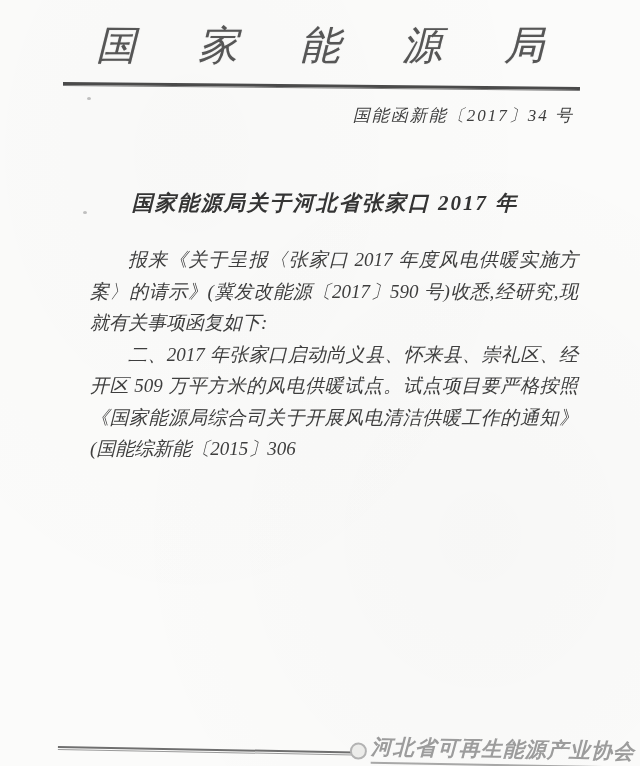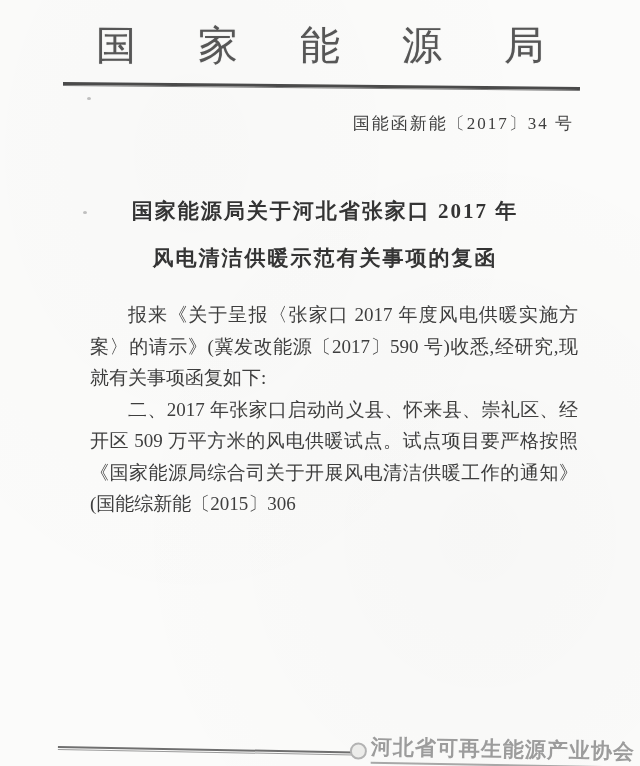--- a/index.html
+++ b/index.html
@@ -18,20 +18,21 @@
   .page {
     position: relative;
     width: 640px;
     height: 766px;
     background:
       radial-gradient(ellipse at 30% 20%, rgba(0,0,0,0.012), transparent 60%),
       radial-gradient(ellipse at 75% 70%, rgba(0,0,0,0.015), transparent 55%),
       var(--paper);
     overflow: hidden;
     color: var(--ink);
+    font-style: italic;
   }
   .agency-header {
     padding-top: 25px;
     text-align: center;
     font-size: 40px;
     line-height: 42px;
     letter-spacing: 26px;
     padding-left: 26px; 
     color: var(--header_ink);
     font-weight: 500;
@@ -40,21 +41,21 @@
   }
   .header-rule {
     margin: 15px 60px 0 63px;
     height: 4px;
     border-top: 3px solid var(--rule);
     border-bottom: 1px solid #7d7d7d;
     transform: rotate(0.55deg);
     transform-origin: left center;
   }
   .doc-number {
-    margin-top: 26px;
+    margin-top: 18px;
     padding-right: 66px;
     text-align: right;
     font-size: 17px;
     letter-spacing: 2px;
     color: var(--ink);
   }
   .doc-title {
     margin-top: 53px;
     text-align: center;
     font-weight: bold;
@@ -127,21 +128,20 @@
 <div class="page">
 
   <div class="agency-header">国 家 能 源 局</div>
 
   <div class="header-rule"></div>
 
   <div class="doc-number">国能函新能〔2017〕34 号</div>
 
   <div class="doc-title">
     <div>国家能源局关于河北省张家口 2017 年</div>
-    <div>风电清洁供暖示范有关事项的复函</div>
   </div>
 
   <div class="doc-body">
     <p class="indent">报来《关于呈报〈张家口 2017 年度风电供暖实施方案〉的请示》(冀发改能源〔2017〕590 号)收悉,经研究,现就有关事项函复如下:</p>
     <p class="indent">二、2017 年张家口启动尚义县、怀来县、崇礼区、经开区 509 万平方米的风电供暖试点。试点项目要严格按照《国家能源局综合司关于开展风电清洁供暖工作的通知》(国能综新能〔2015〕306</p>
   </div>
 
   <div class="watermark">
     <div class="wm-line"></div>
     <div class="wm-logo"></div>

